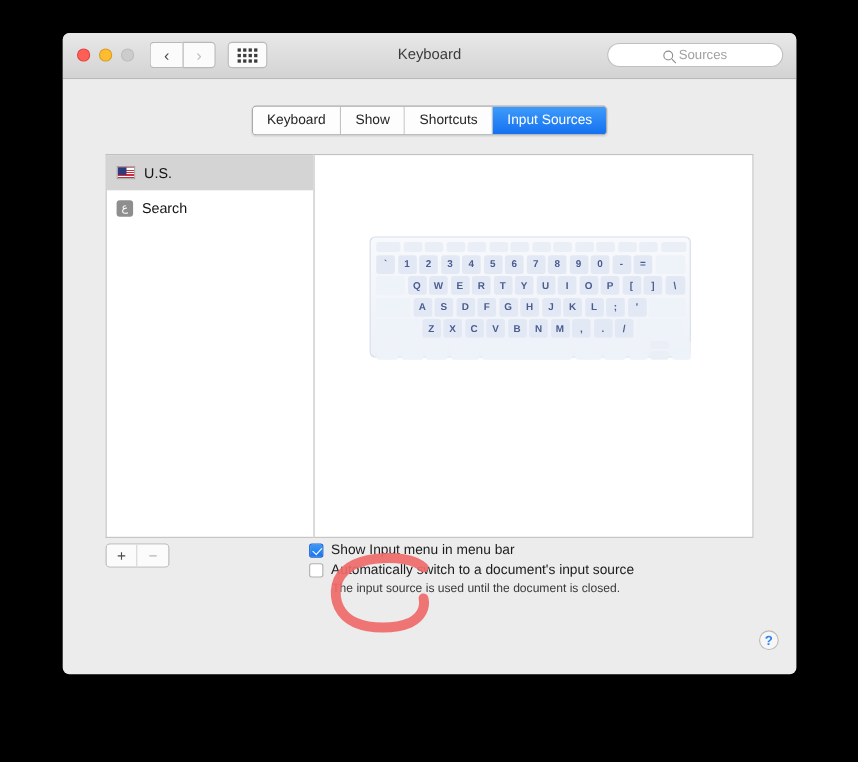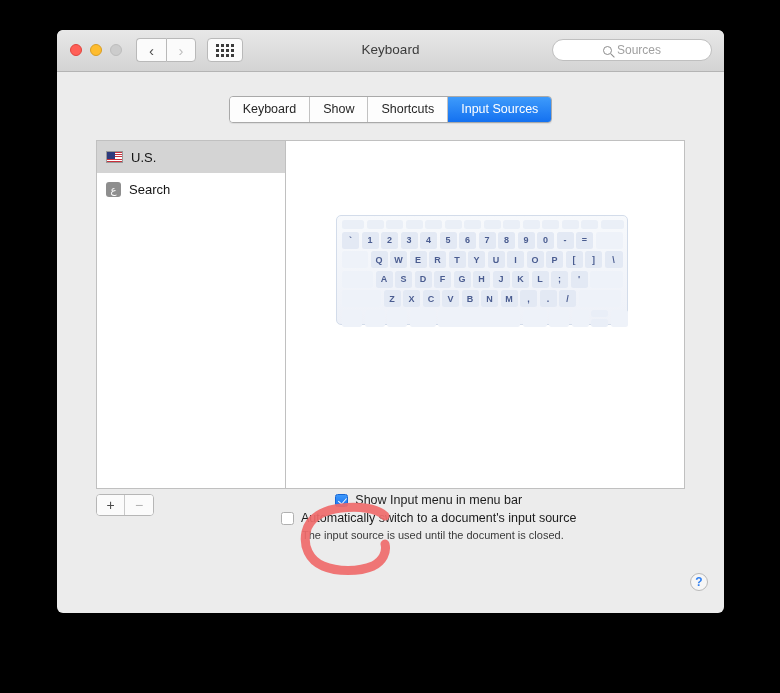--- a/index.html
+++ b/index.html
@@ -252,21 +252,20 @@
   
   #options {
     position: absolute;
     left: 224px; top: 463px;
   }
   .opt-row {
     display: flex;
     align-items: center;
     gap: 7px;
     margin-bottom: 4px;
-    justify-content: center;
   }
   .cbox {
     width: 13px; height: 13px;
     border-radius: 2.5px;
     border: 1px solid #b0b0b0;
     background: #ffffff;
     flex: none;
     position: relative;
   }
   .cbox.checked {

